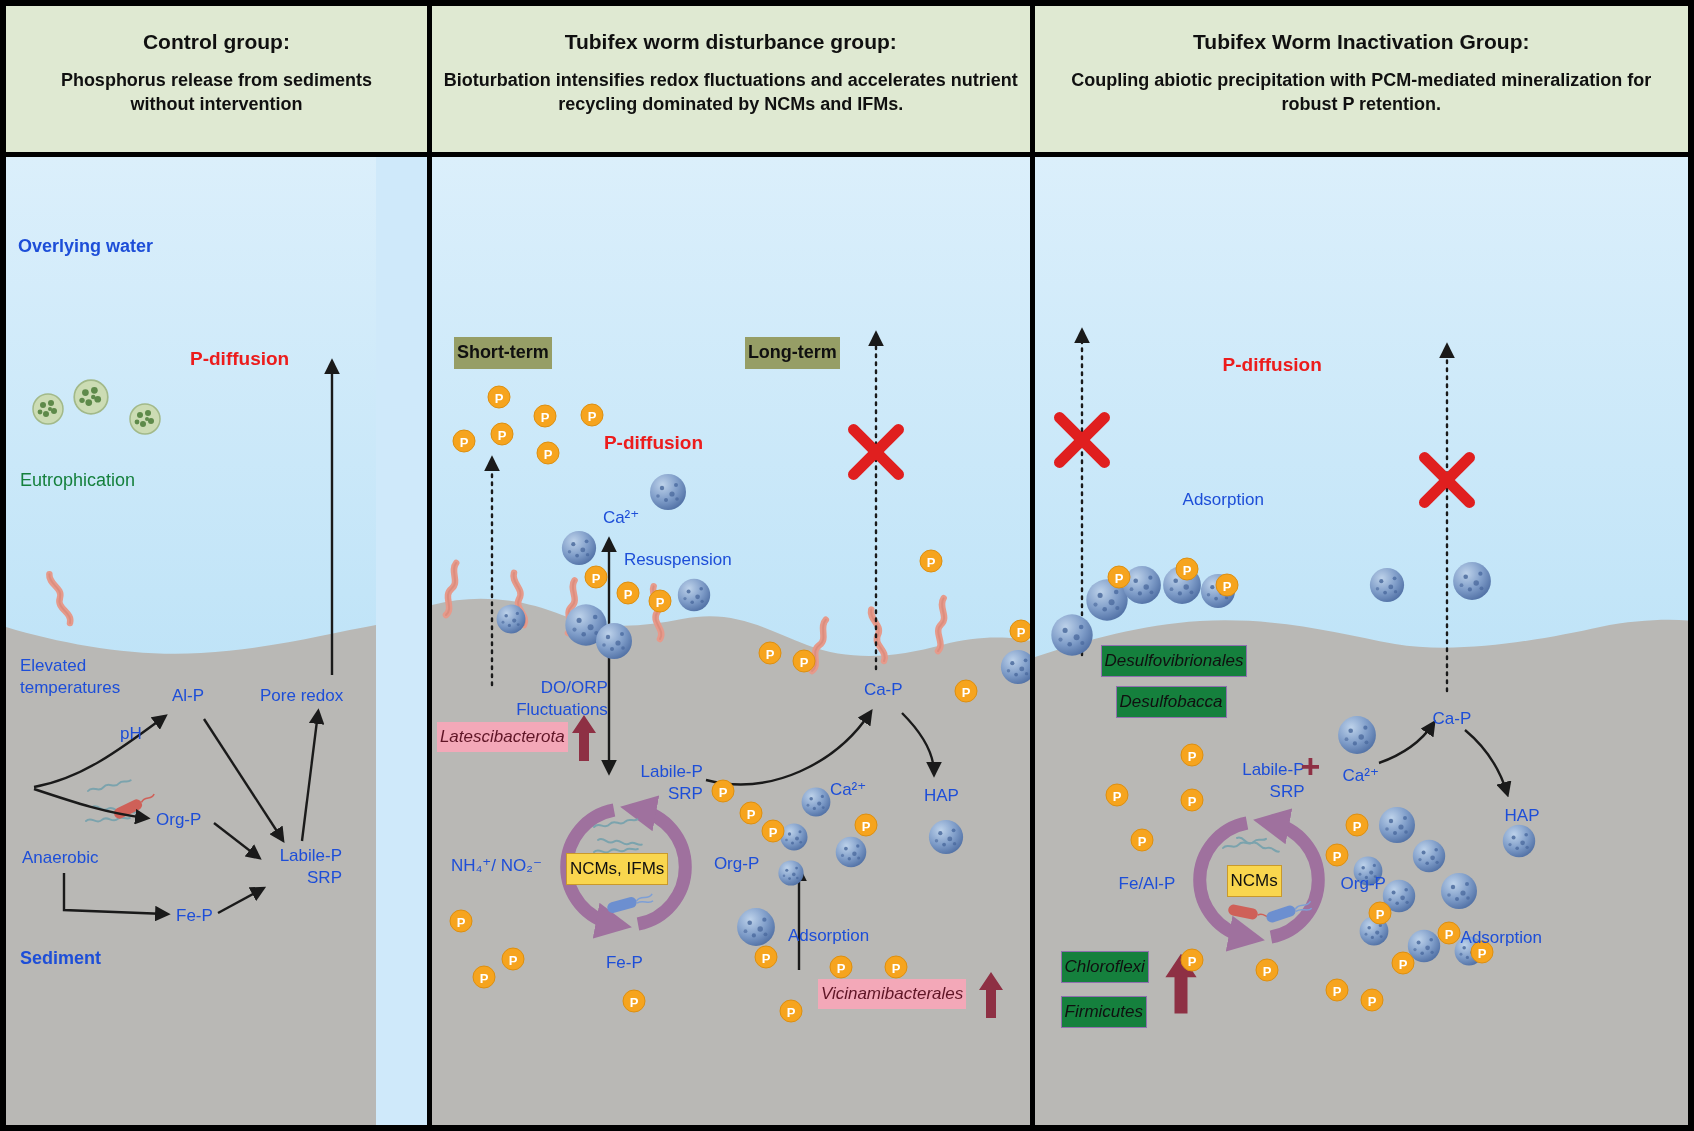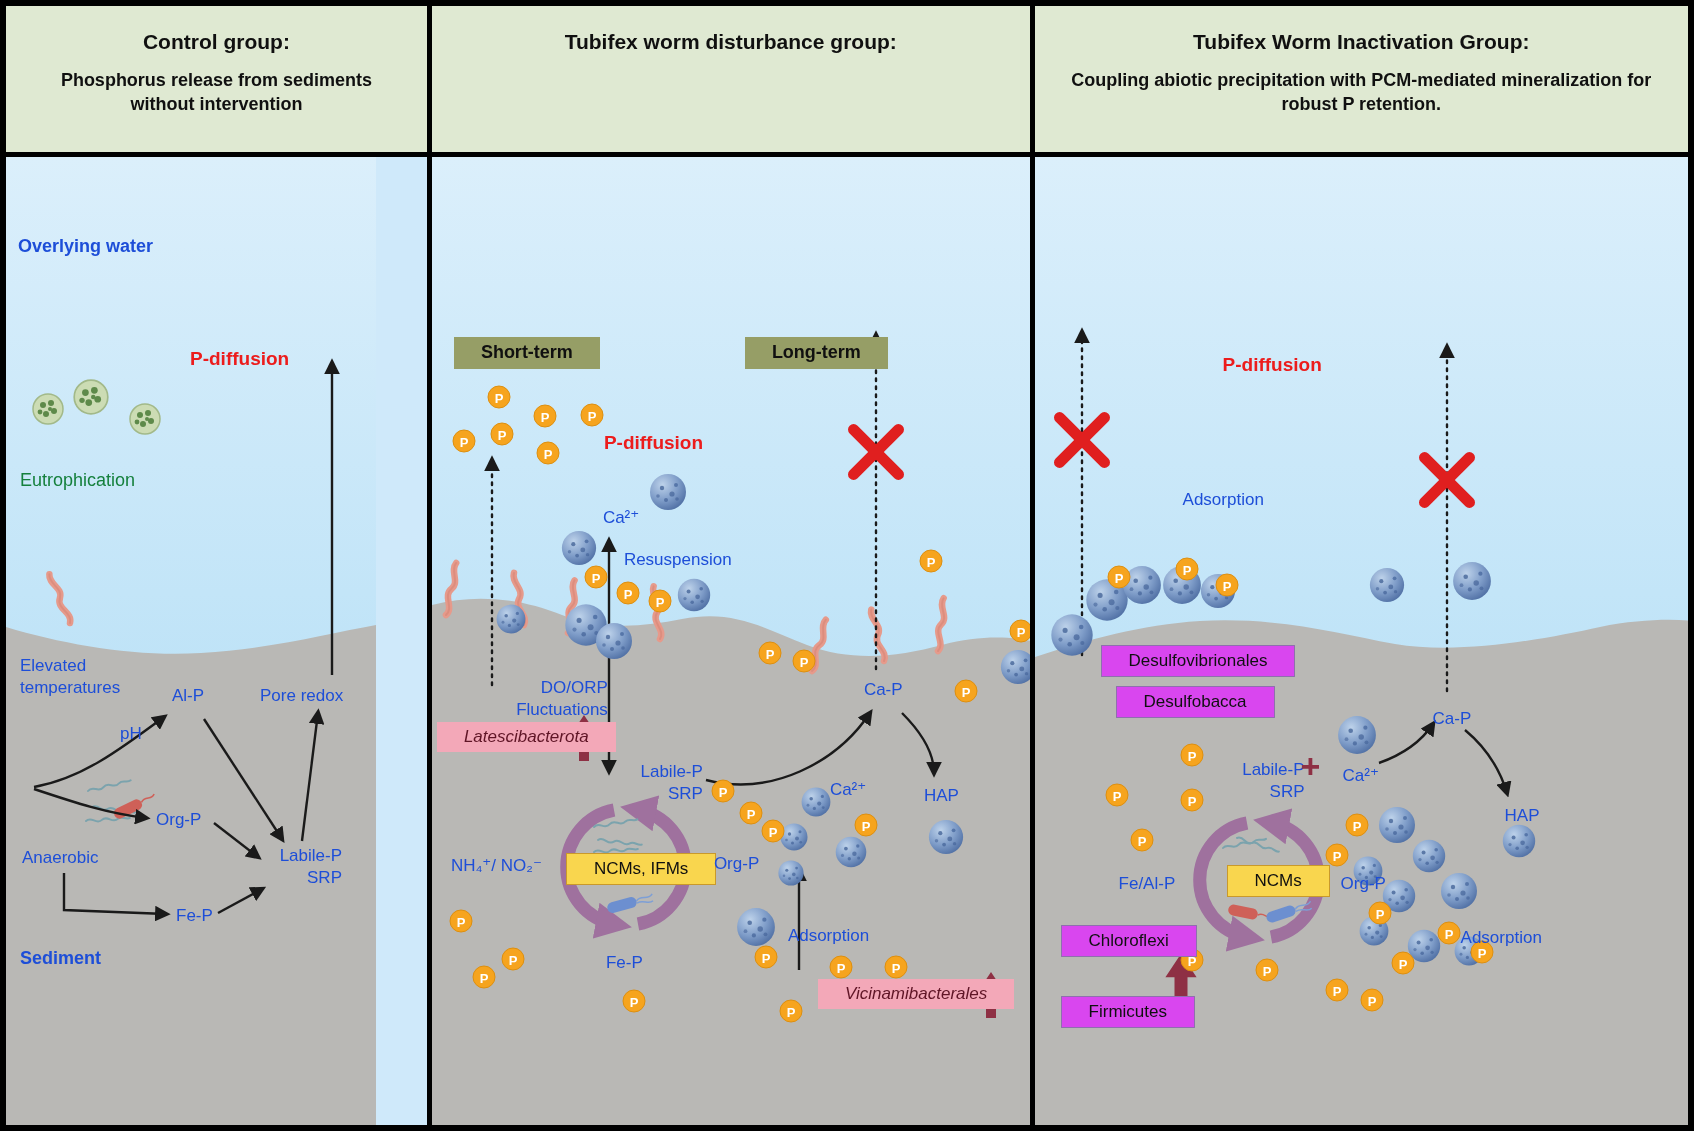--- a/index.html
+++ b/index.html
@@ -14,25 +14,25 @@
   .p1 .phead p{max-width:320px}
   .p2 .phead p{max-width:580px}
   .p3 .phead p{max-width:600px}
   .scene{position:relative;flex:1;overflow:hidden;background:#cfe9fa}
   .scene svg{position:absolute;left:0;top:0}
   .lbl{position:absolute;font-size:17px;line-height:1.3;white-space:nowrap;color:#1d4ed8}
   .wrap{white-space:normal;text-align:right}
   .bold{font-weight:bold;font-size:18px}
   .red{color:#ec1c1c;font-weight:bold;font-size:19px}
   .rednorm{color:#15803d;font-size:18px}
-  .badge{position:absolute;font-size:17px;line-height:1.2;padding:5px 27px;white-space:nowrap}
+  .badge{position:absolute;font-size:17px;line-height:1.2;padding:5px 3px;white-space:nowrap}
   .olive{background:#969e66;font-weight:bold;font-size:18px;color:#101010}
   .pinkb{background:#f3a8b8;font-style:italic;color:#5f1526}
   .yellowb{background:#f9d64e;border:1px solid #c9992b;color:#101010}
-  .lavb{background:#d946ef;border:1.5px solid #8f6fae;color:#101010}
+  .lavb{background:#15803d;border:1.5px solid #8f6fae;font-style:italic;color:#101010}
   .plus{position:absolute;color:#8e3044;font-weight:bold;font-size:34px;line-height:1}
   .arrow{stroke:#1a1a1a;stroke-width:2.4;fill:none}
   .dots{stroke:#1a1a1a;stroke-width:2.4;fill:none;stroke-dasharray:2.5 5.5;stroke-linecap:round}
 </style>
 </head>
 <body>
 
 <svg width="0" height="0" style="position:absolute" aria-hidden="true">
   <defs>
     <linearGradient id="waterGrad" x1="0" y1="0" x2="0" y2="1">
@@ -140,20 +140,21 @@
       <div class="lbl" style="left:16px;top:690px">Anaerobic</div>
       <div class="lbl wrap" style="left:252px;top:688px;width:84px">Labile-P SRP</div>
       <div class="lbl" style="left:170px;top:748px">Fe-P</div>
       <div class="lbl bold" style="left:14px;top:790px">Sediment</div>
     </div>
   </section>
 
   <section class="panel p2">
     <header class="phead">
       <h2>Tubifex worm disturbance group:</h2>
+      <p>Bioturbation intensifies redox fluctuations and accelerates nutrient recycling dominated by NCMs and IFMs.</p>
     </header>
     <div class="scene">
       <svg width="622" height="968" viewBox="0 0 622 968">
         <rect width="622" height="968" fill="url(#waterGrad)"></rect>
         <path d="M0,448 C45,436 90,442 130,458 C170,473 210,470 250,462 C300,452 330,470 375,488 C420,505 465,500 510,488 C556,476 592,480 622,490 L622,968 L0,968 Z" fill="#b9b8b5"></path>
         <use href="#worm" transform="translate(14,458) rotate(10)"></use>
         <use href="#worm" transform="translate(92,468) rotate(-12)"></use>
         <use href="#worm" transform="translate(136,476) rotate(6)"></use>
         <use href="#worm" transform="translate(228,482) rotate(-8)"></use>
         <use href="#worm" transform="translate(380,514) rotate(14)"></use>
@@ -299,18 +300,18 @@
       <div class="badge lavb" style="left:81px;top:529px">Desulfobacca</div>
       <div class="lbl" style="left:398px;top:551px">Ca-P</div>
       <div class="lbl wrap" style="left:186px;top:602px;width:84px">Labile-P SRP</div>
       <div class="plus" style="left:266px;top:592px">+</div>
       <div class="lbl" style="left:308px;top:608px">Ca²⁺</div>
       <div class="lbl" style="left:470px;top:648px">HAP</div>
       <div class="lbl" style="left:84px;top:716px">Fe/Al-P</div>
       <div class="badge yellowb" style="left:192px;top:708px">NCMs</div>
       <div class="lbl" style="left:306px;top:716px">Org-P</div>
       <div class="lbl" style="left:426px;top:770px">Adsorption</div>
-      <div class="badge lavb" style="left:26px;top:768px">Chloroflexi</div>
+      <div class="badge lavb" style="left:26px;top:794px">Chloroflexi</div>
       <div class="badge lavb" style="left:26px;top:839px">Firmicutes</div>
     </div>
   </section>
 
 </div>
 
 </body></html>

